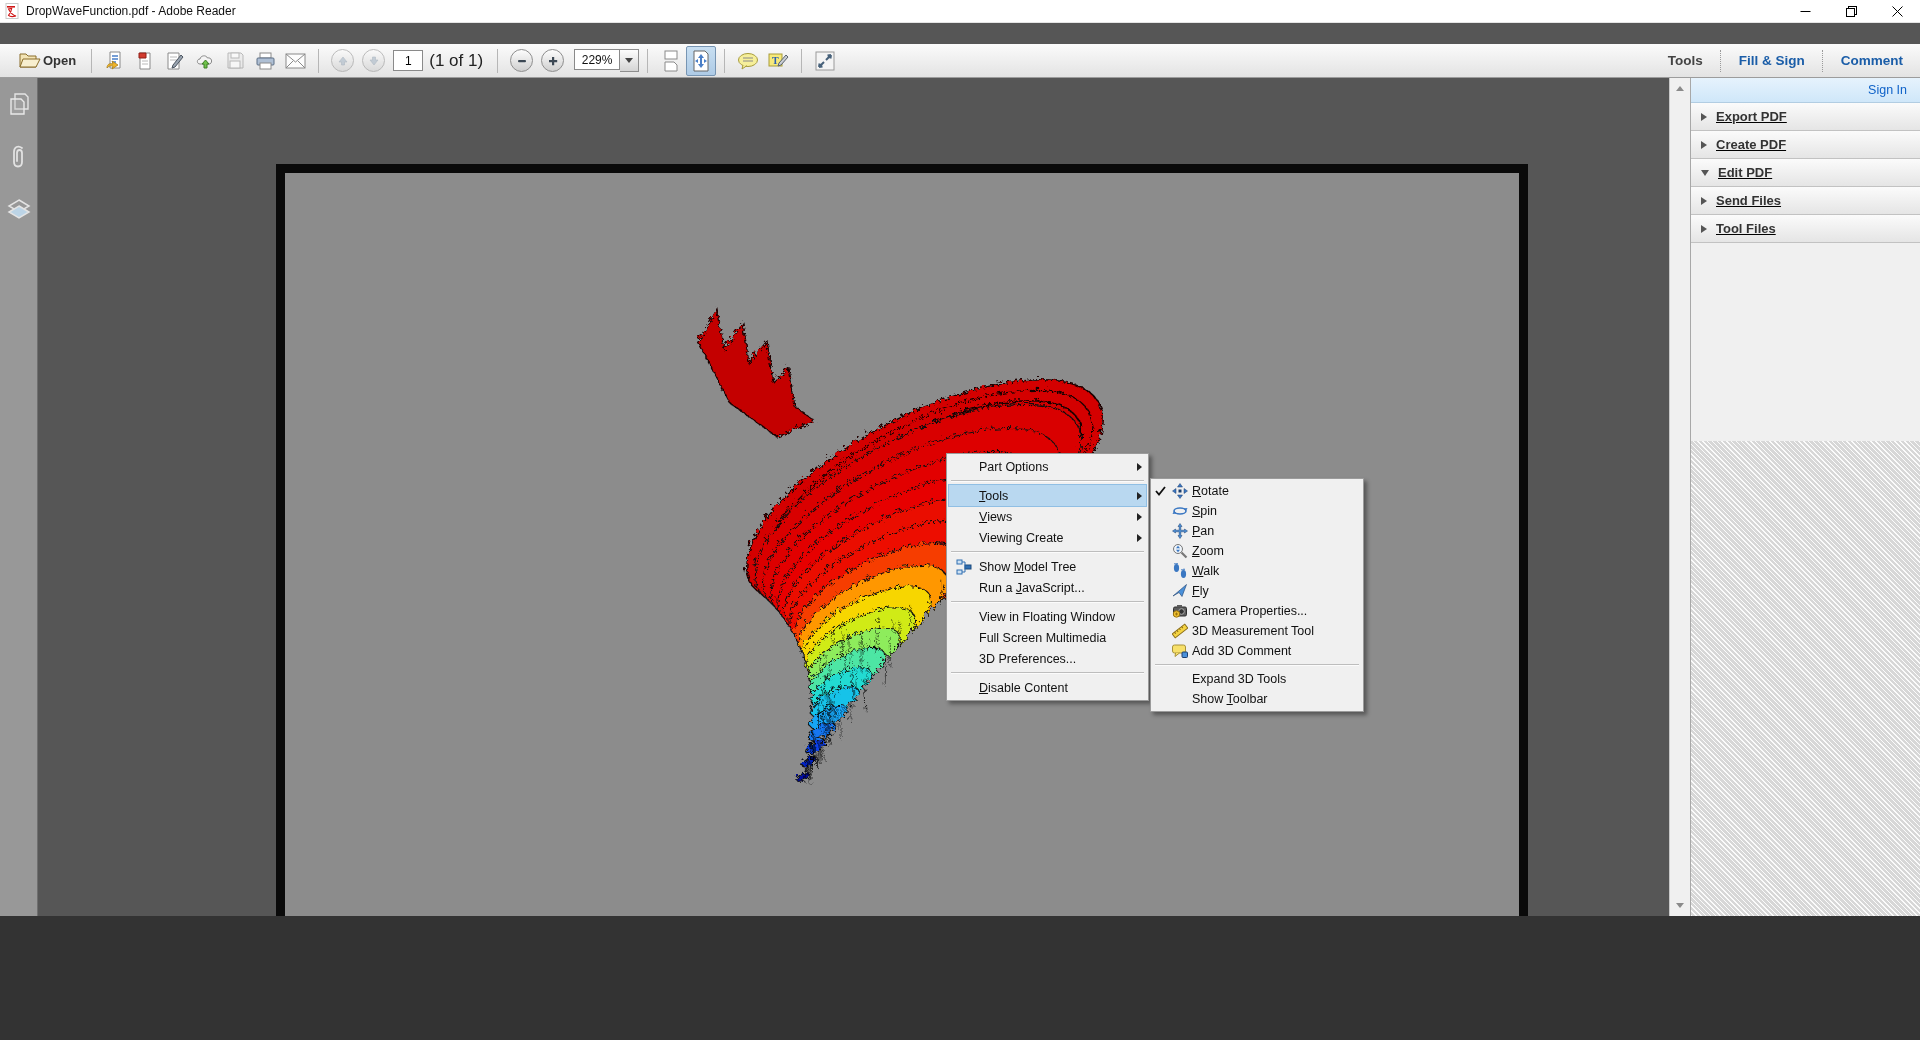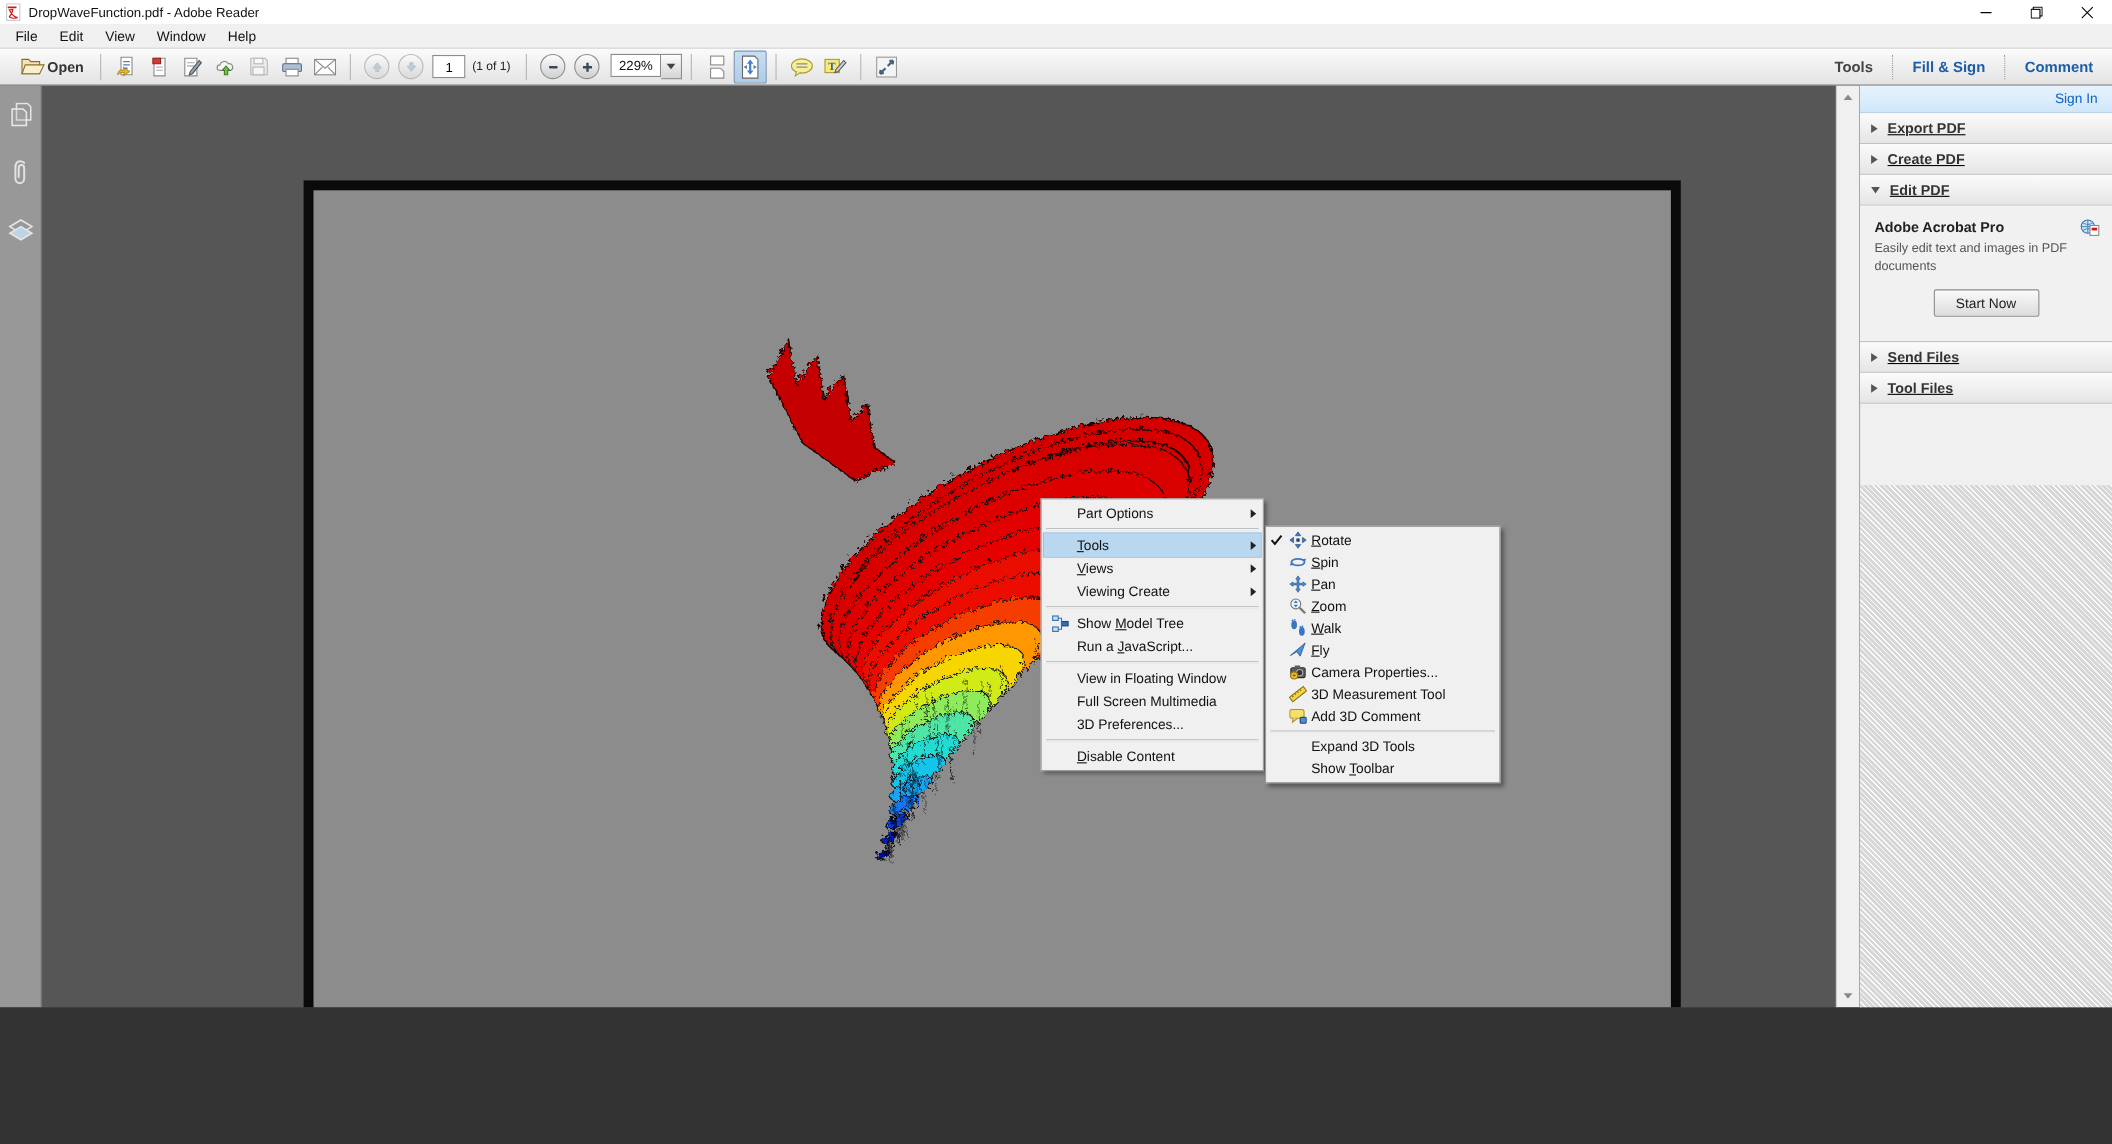--- a/index.html
+++ b/index.html
@@ -22,21 +22,21 @@
            background:linear-gradient(#fbfbfb,#e3e3e3);border-bottom:1px solid #9c9c9c;
            display:flex;align-items:center;box-sizing:border-box;}
   .tb-sep{width:1px;height:24px;background:#b6b6b6;margin:0 8px;flex:none;}
   .tb-btn{height:28px;min-width:28px;display:flex;align-items:center;justify-content:center;
           border:1px solid transparent;border-radius:2px;flex:none;}
   .tb-btn.pressed{background:linear-gradient(#c8dff2,#aecbe6);border:1px solid #7795b3;}
   .open-btn{display:flex;align-items:center;gap:2px;margin-left:12px;padding:2px 6px;}
   .open-btn .lbl{font-size:13px;font-weight:bold;color:#333;}
   .page-box{width:28px;height:19px;border:1px solid #8a8a8a;background:#fff;font-size:12px;
             text-align:center;margin:0 4px;padding:0;}
-  .page-count{font-size:11px;color:#222;margin:0 6px 0 2px;white-space:nowrap;}
+  .page-count{font-size:17px;color:#222;margin:0 6px 0 2px;white-space:nowrap;}
   .circle-btn{width:21px;height:21px;border-radius:50%;border:1px solid #8e8e8e;
               background:linear-gradient(#fdfdfd,#cfcfcf);display:flex;align-items:center;
               justify-content:center;margin:0 4px;flex:none;}
   .circle-btn.disabled{opacity:.55;}
   .zoom-combo{display:flex;align-items:flex-start;margin-left:6px;}
   .zoom-field{width:44px;height:19px;border:1px solid #8a8a8a;background:#fff;font-size:12px;
               display:flex;align-items:center;justify-content:center;color:#111;}
   .zoom-drop{width:18px;height:21px;border:1px solid #8e8e8e;border-left:none;
              background:linear-gradient(#fdfdfd,#d4d4d4);display:flex;align-items:center;justify-content:center;}
   .tri-down{width:0;height:0;border-left:4px solid transparent;border-right:4px solid transparent;
@@ -121,27 +121,20 @@
           </svg>
       </span>
       <span class="win-btn">
         <svg width="11" height="11" viewBox="0 0 11 11">
             <path d="M0.5 0.5 L10.5 10.5 M10.5 0.5 L0.5 10.5" stroke="#000" stroke-width="1"></path>
           </svg>
       </span>
     </div>
   </div>
 
-  <div class="menubar">
-    <span>File</span>
-    <span>Edit</span>
-    <span>View</span>
-    <span>Window</span>
-    <span>Help</span>
-  </div>
 
   <div class="toolbar">
     <div class="tb-btn open-btn">
       <svg width="22" height="17" viewBox="0 0 22 17">
           <path d="M1 4 L1 15 L17 15 L17 4 L9 4 L7 2 L1 2 Z" fill="#f3e4b5" stroke="#8a6d2a"></path>
           <path d="M1 15 L4 7 L21 7 L17 15 Z" fill="#f8efcf" stroke="#8a6d2a"></path>
         </svg>
       <span class="lbl">Open</span>
     </div>
     <div class="tb-sep"></div>
@@ -473,33 +466,20 @@
       <span class="lbl">Export PDF</span>
     </div>
     <div class="sec-hdr">
       <span class="tri-right"></span>
       <span class="lbl">Create PDF</span>
     </div>
     <div class="sec-hdr">
       <span class="tri-downb"></span>
       <span class="lbl">Edit PDF</span>
     </div>
-    <div class="edit-body">
-      <div class="edit-title">Adobe Acrobat Pro</div>
-      <span class="acro-ic">
-        <svg width="18" height="16" viewBox="0 0 18 16">
-            <circle cx="7" cy="7" r="6" fill="#cfe4f6" stroke="#3a76b0"></circle>
-            <path d="M1 7 h12 M7 1 v12 M2.5 3.5 c3 2 6 2 9 0 M2.5 10.5 c3 -2 6 -2 9 0" fill="none" stroke="#3a76b0" stroke-width=".8"></path>
-            <rect x="9" y="6" width="8" height="9" fill="#fff" stroke="#888"></rect>
-            <rect x="10.5" y="8" width="5" height="2.5" fill="#d01818"></rect>
-          </svg>
-      </span>
-      <div class="edit-desc">Easily edit text and images in PDF documents</div>
-      <button class="startnow">Start Now</button>
-    </div>
     <div class="sec-hdr">
       <span class="tri-right"></span>
       <span class="lbl">Send Files</span>
     </div>
     <div class="sec-hdr">
       <span class="tri-right"></span>
       <span class="lbl">Tool Files</span>
     </div>
     <div class="panel-hatch"></div>
   </div>

